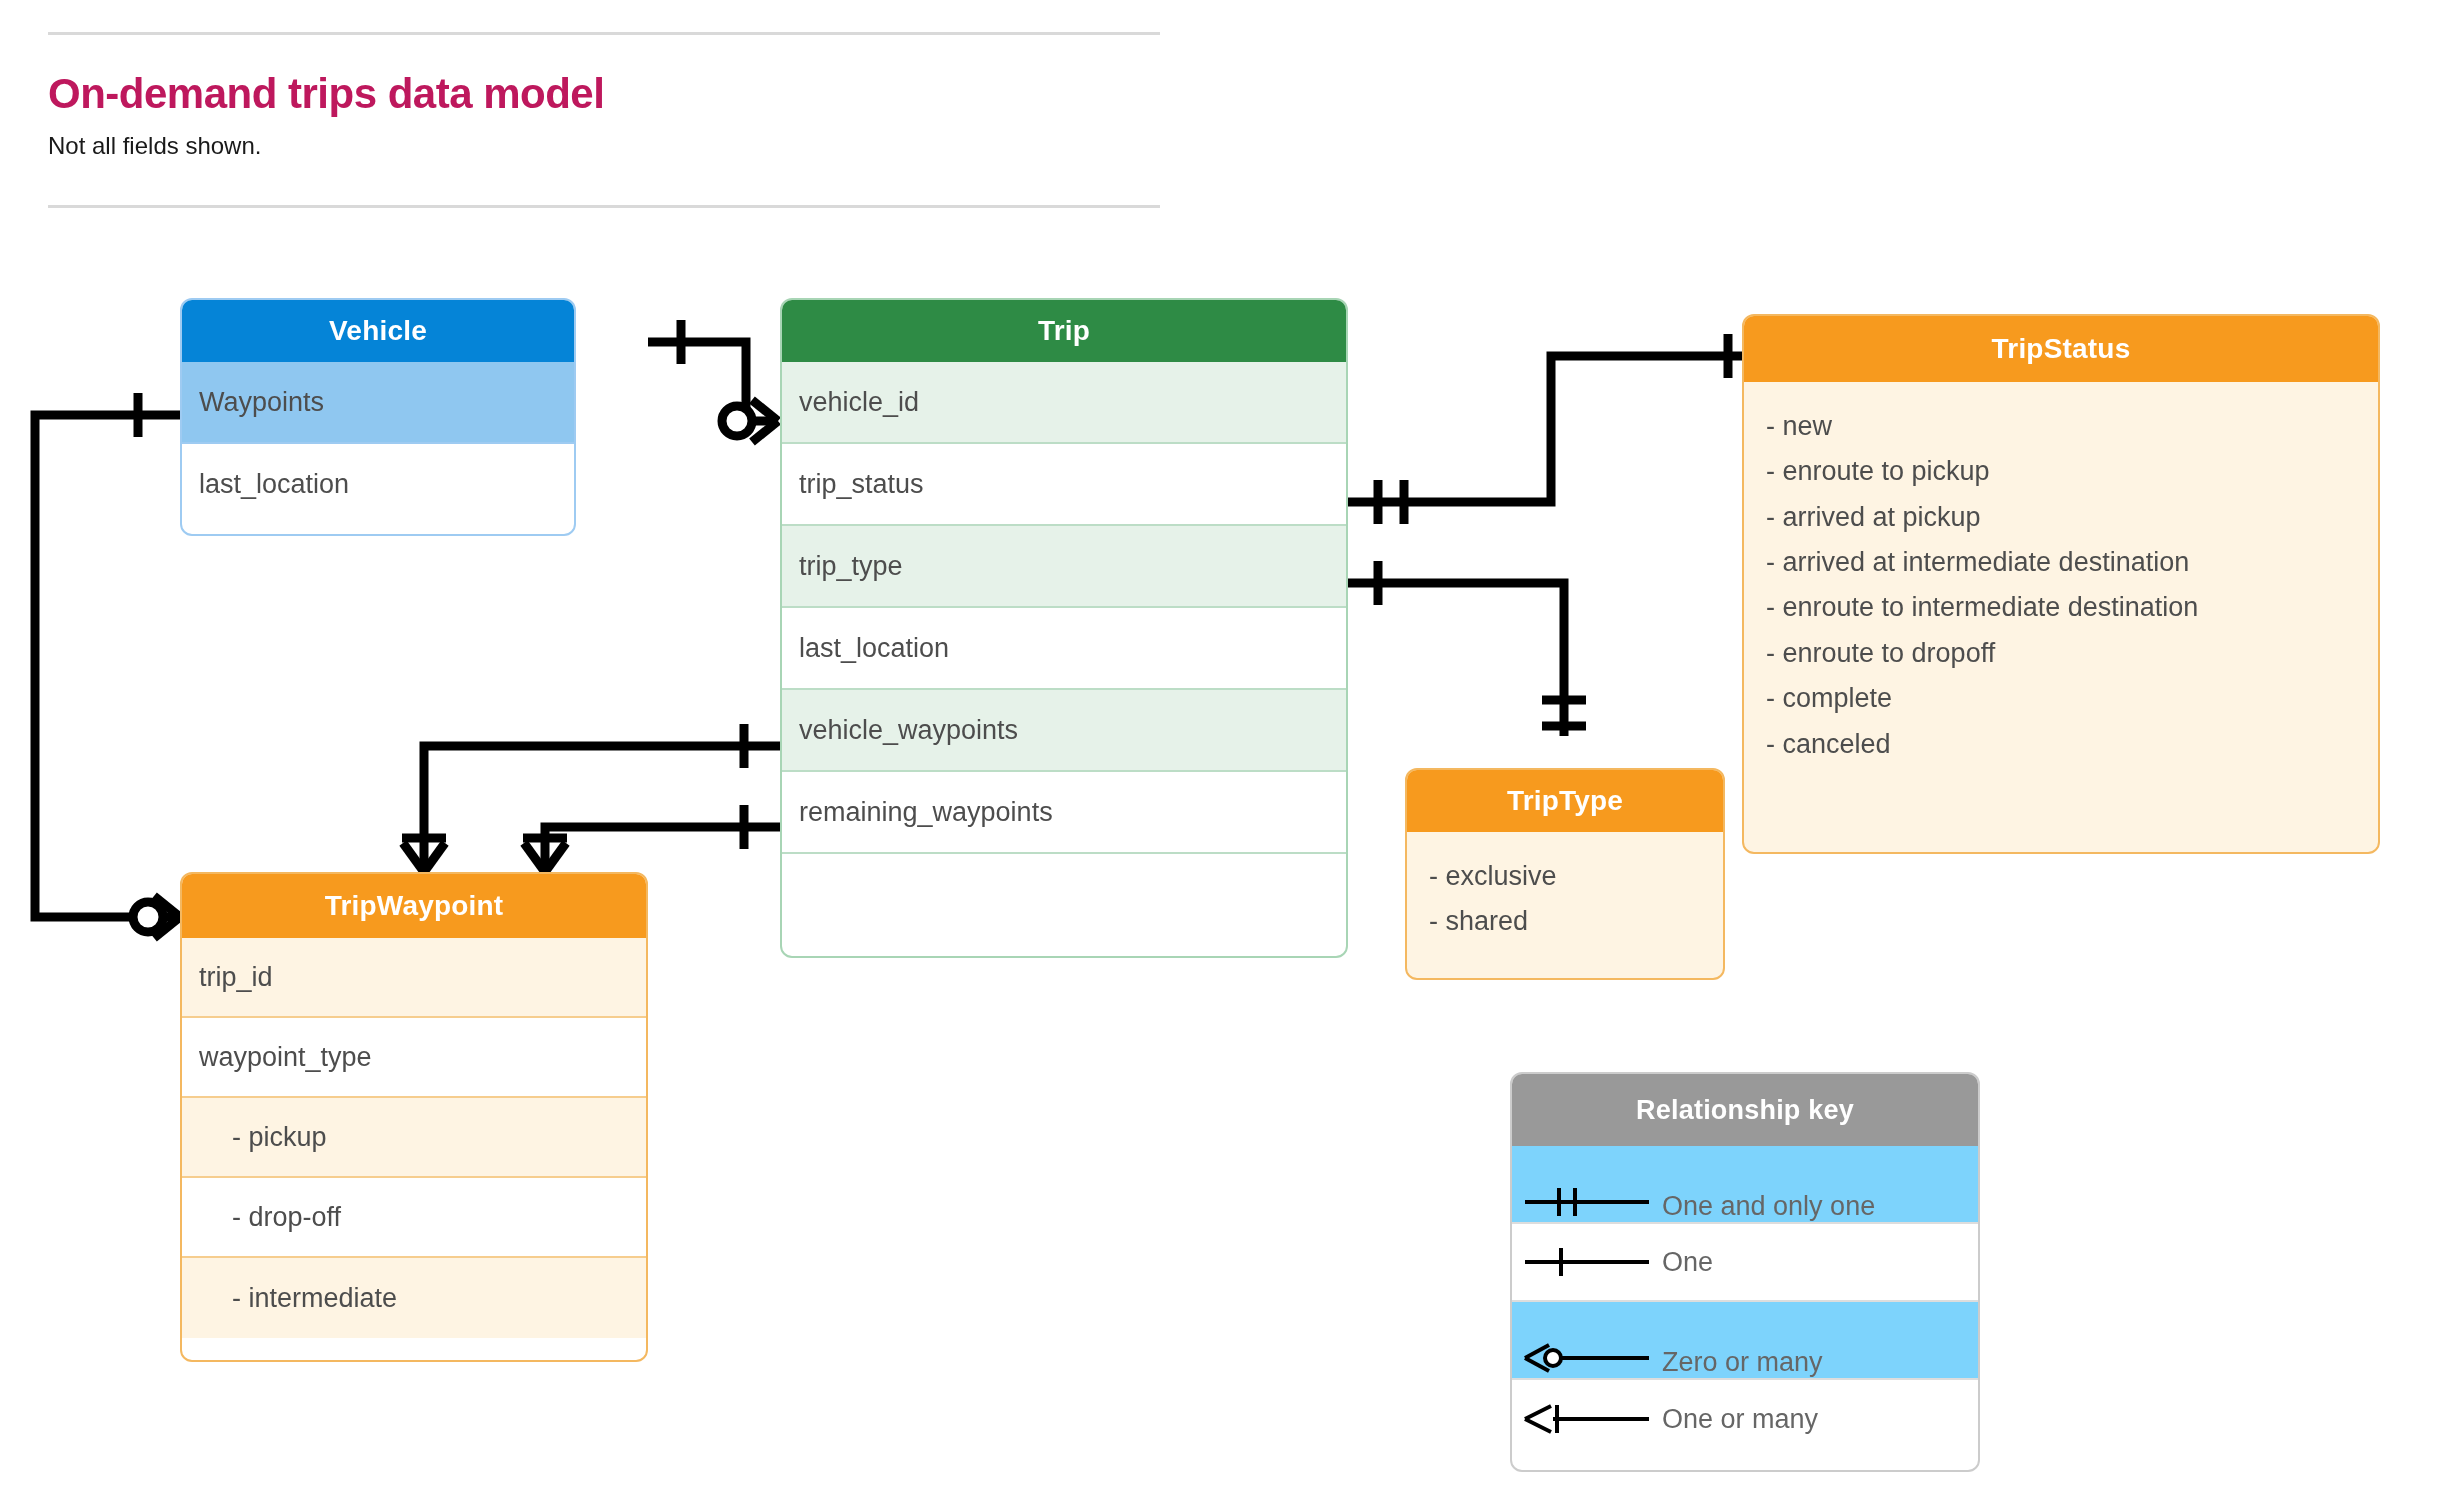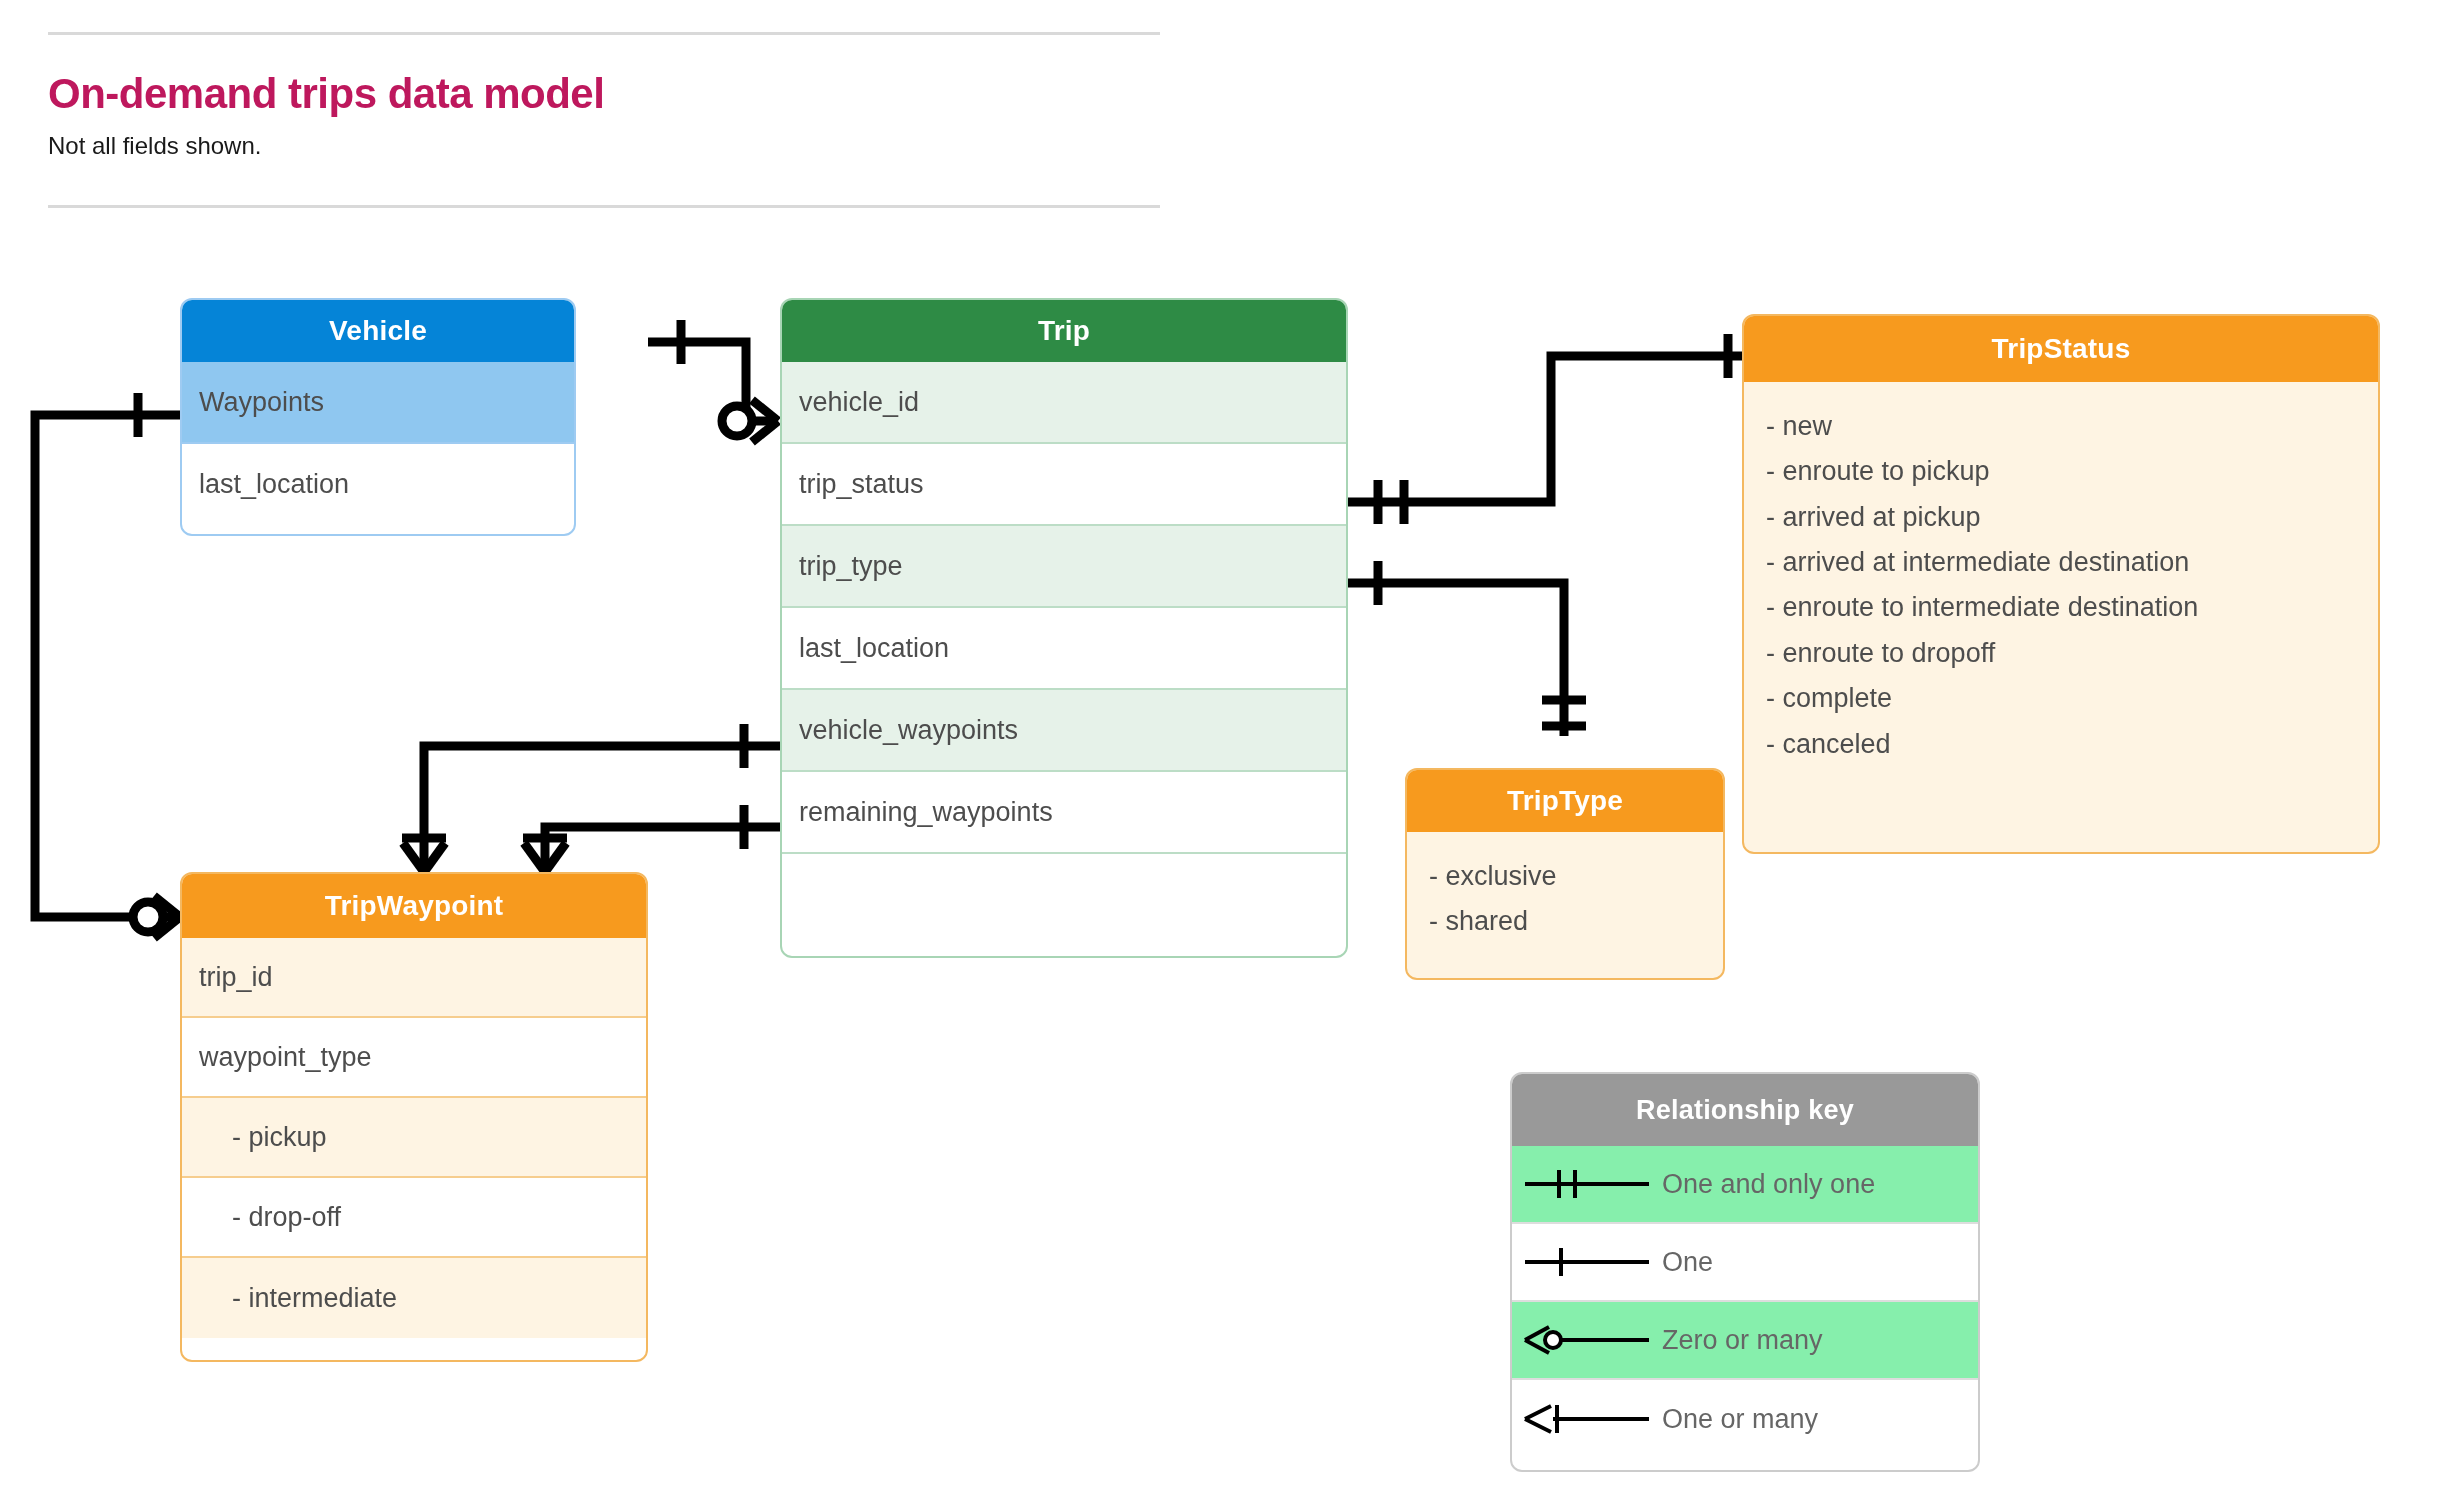--- a/index.html
+++ b/index.html
@@ -75,21 +75,21 @@
 
   
   #ent-key{left:1510px;top:1072px;width:470px;height:400px;
     border:2px solid #cccccc;background:#ffffff;}
   #ent-key .ehead{background:#999999;height:72px;font-size:27px;}
   .keyrow{
     box-sizing:border-box;height:78px;display:flex;align-items:center;
     border-bottom:2px solid #dddddd;
   }
   .keyrow:last-child{border-bottom:none;}
-  .keyrow.shade{background:#86efac;}
+  .keyrow.shade{background:#7dd3fc;align-items:flex-end;}
   .keyrow.plain{background:#ffffff;}
   .keysym{width:150px;flex:0 0 150px;display:flex;align-items:center;justify-content:center;}
   .keylabel{font-size:27px;color:#666666;}
 
   
   #connectors{position:absolute;left:0;top:0;width:2445px;height:1502px;pointer-events:none;}
 </style>
 </head>
 <body>
 

